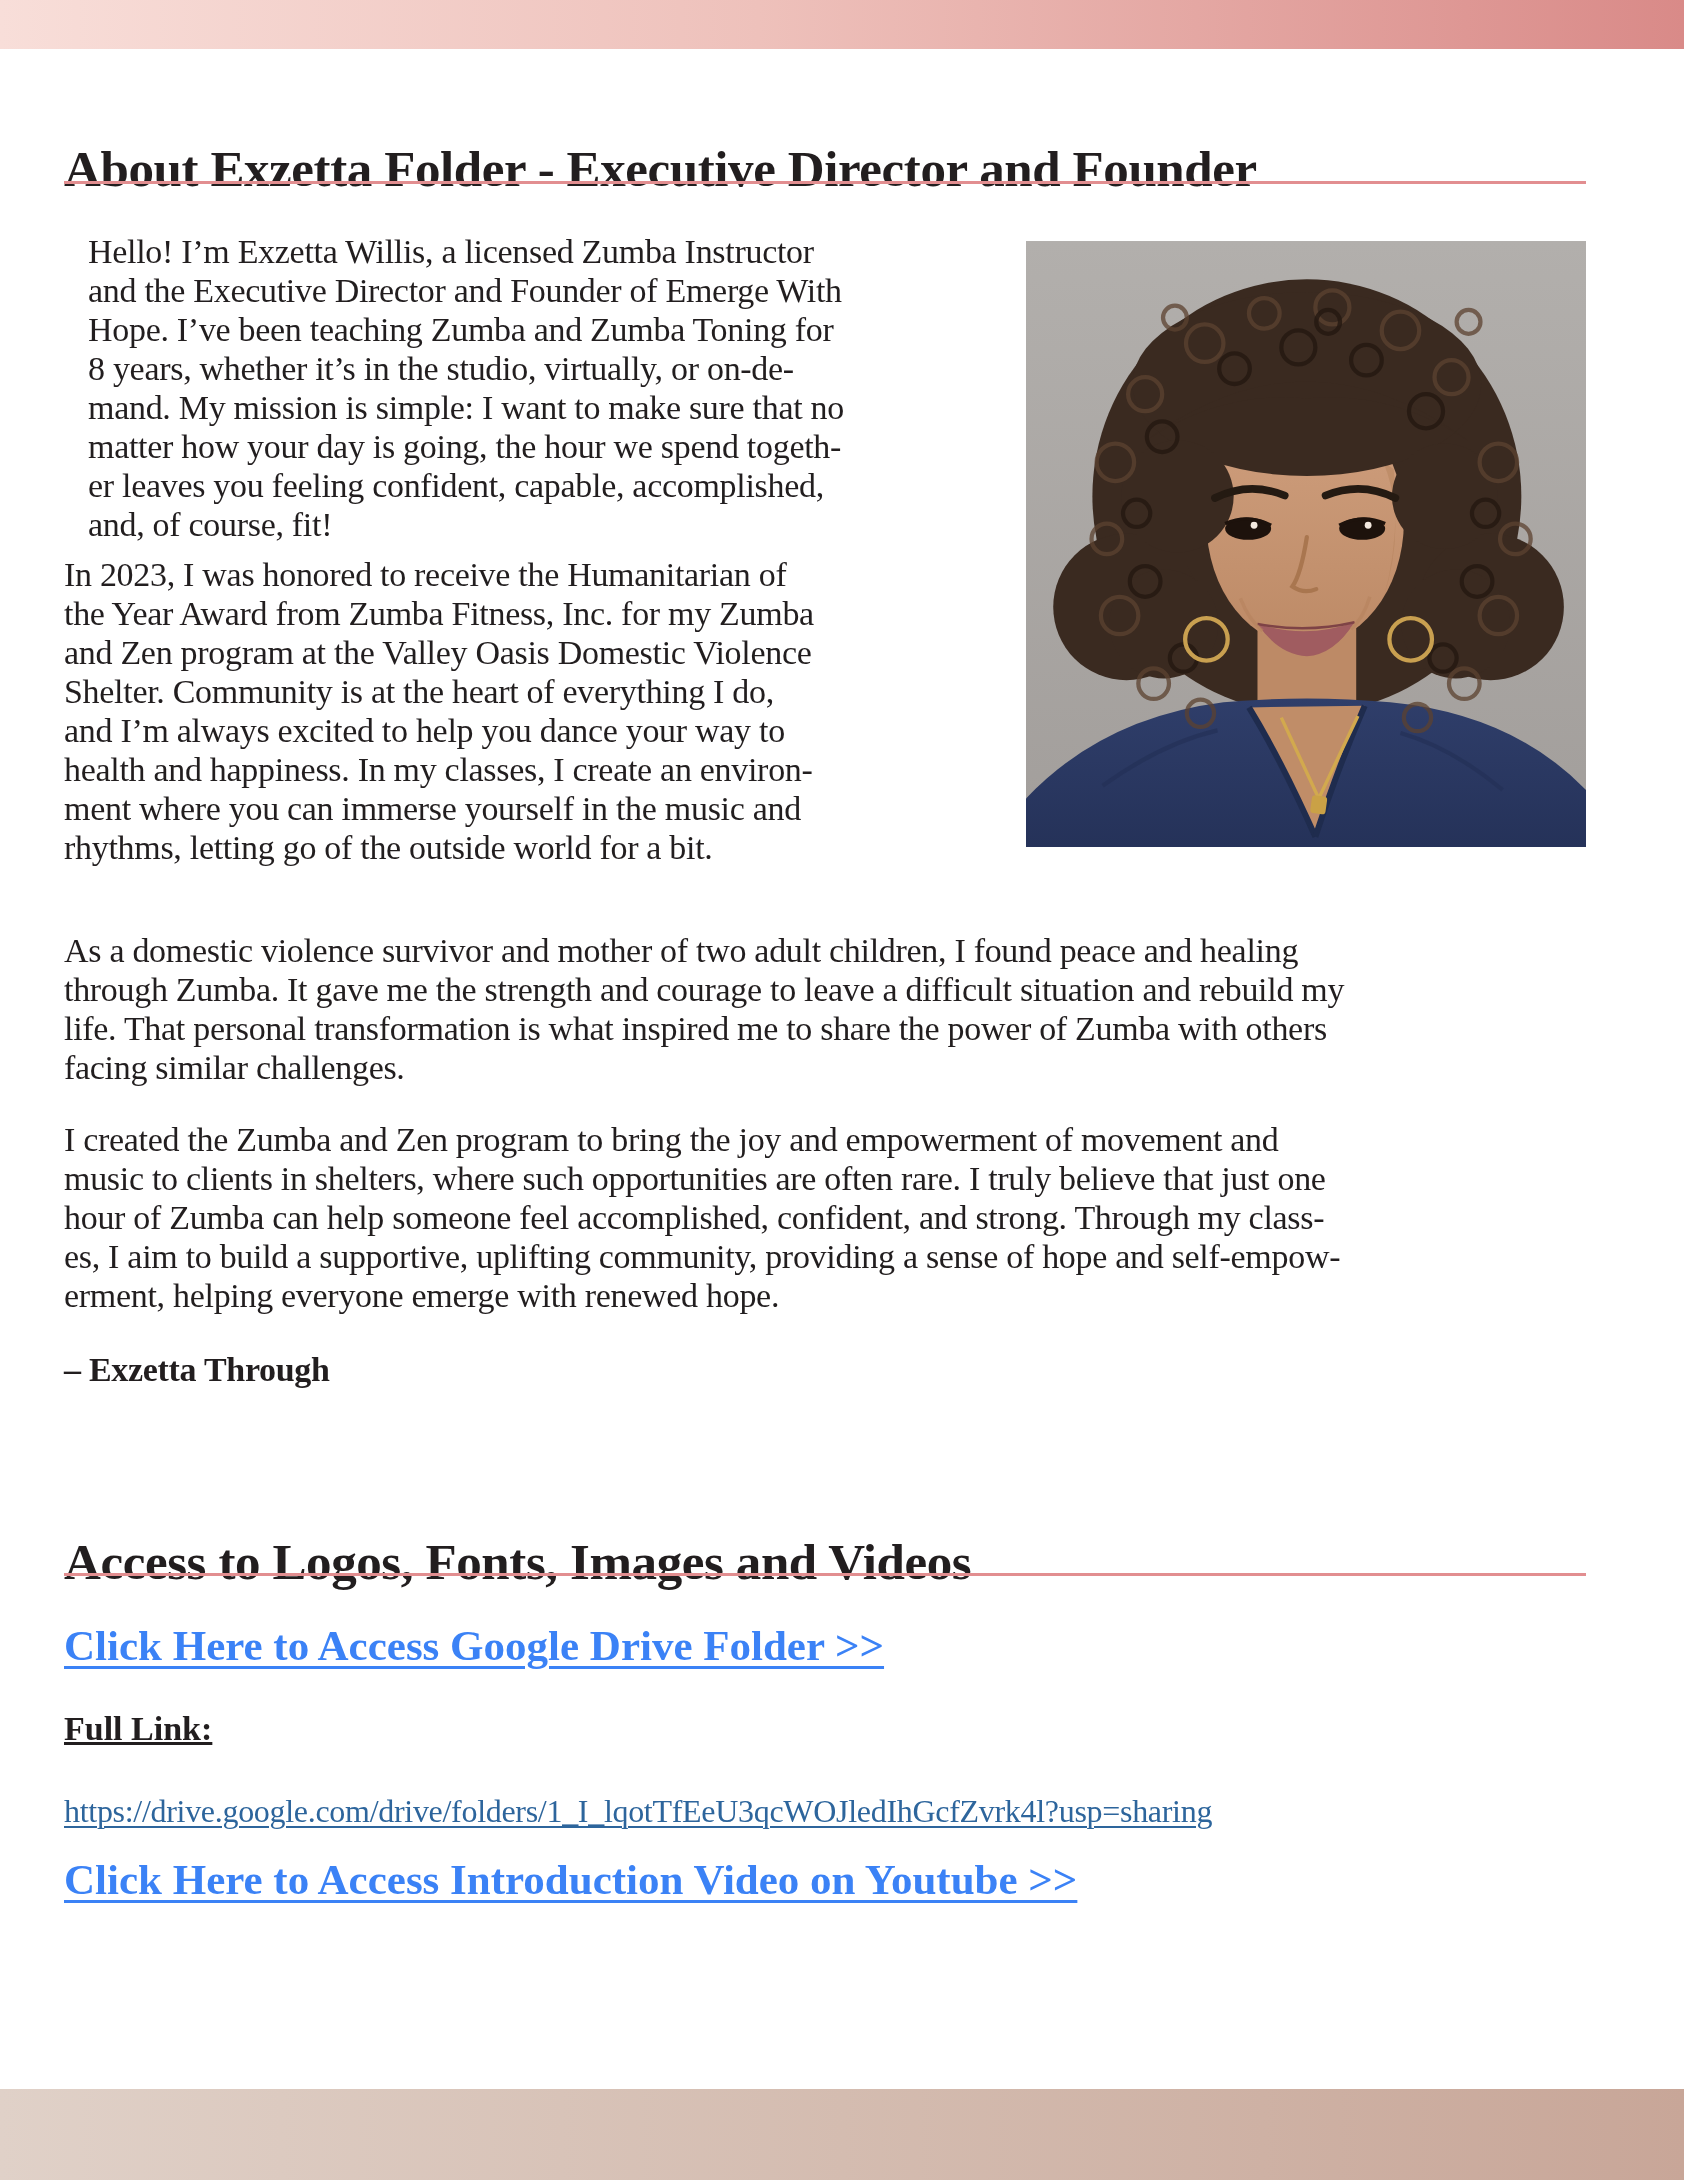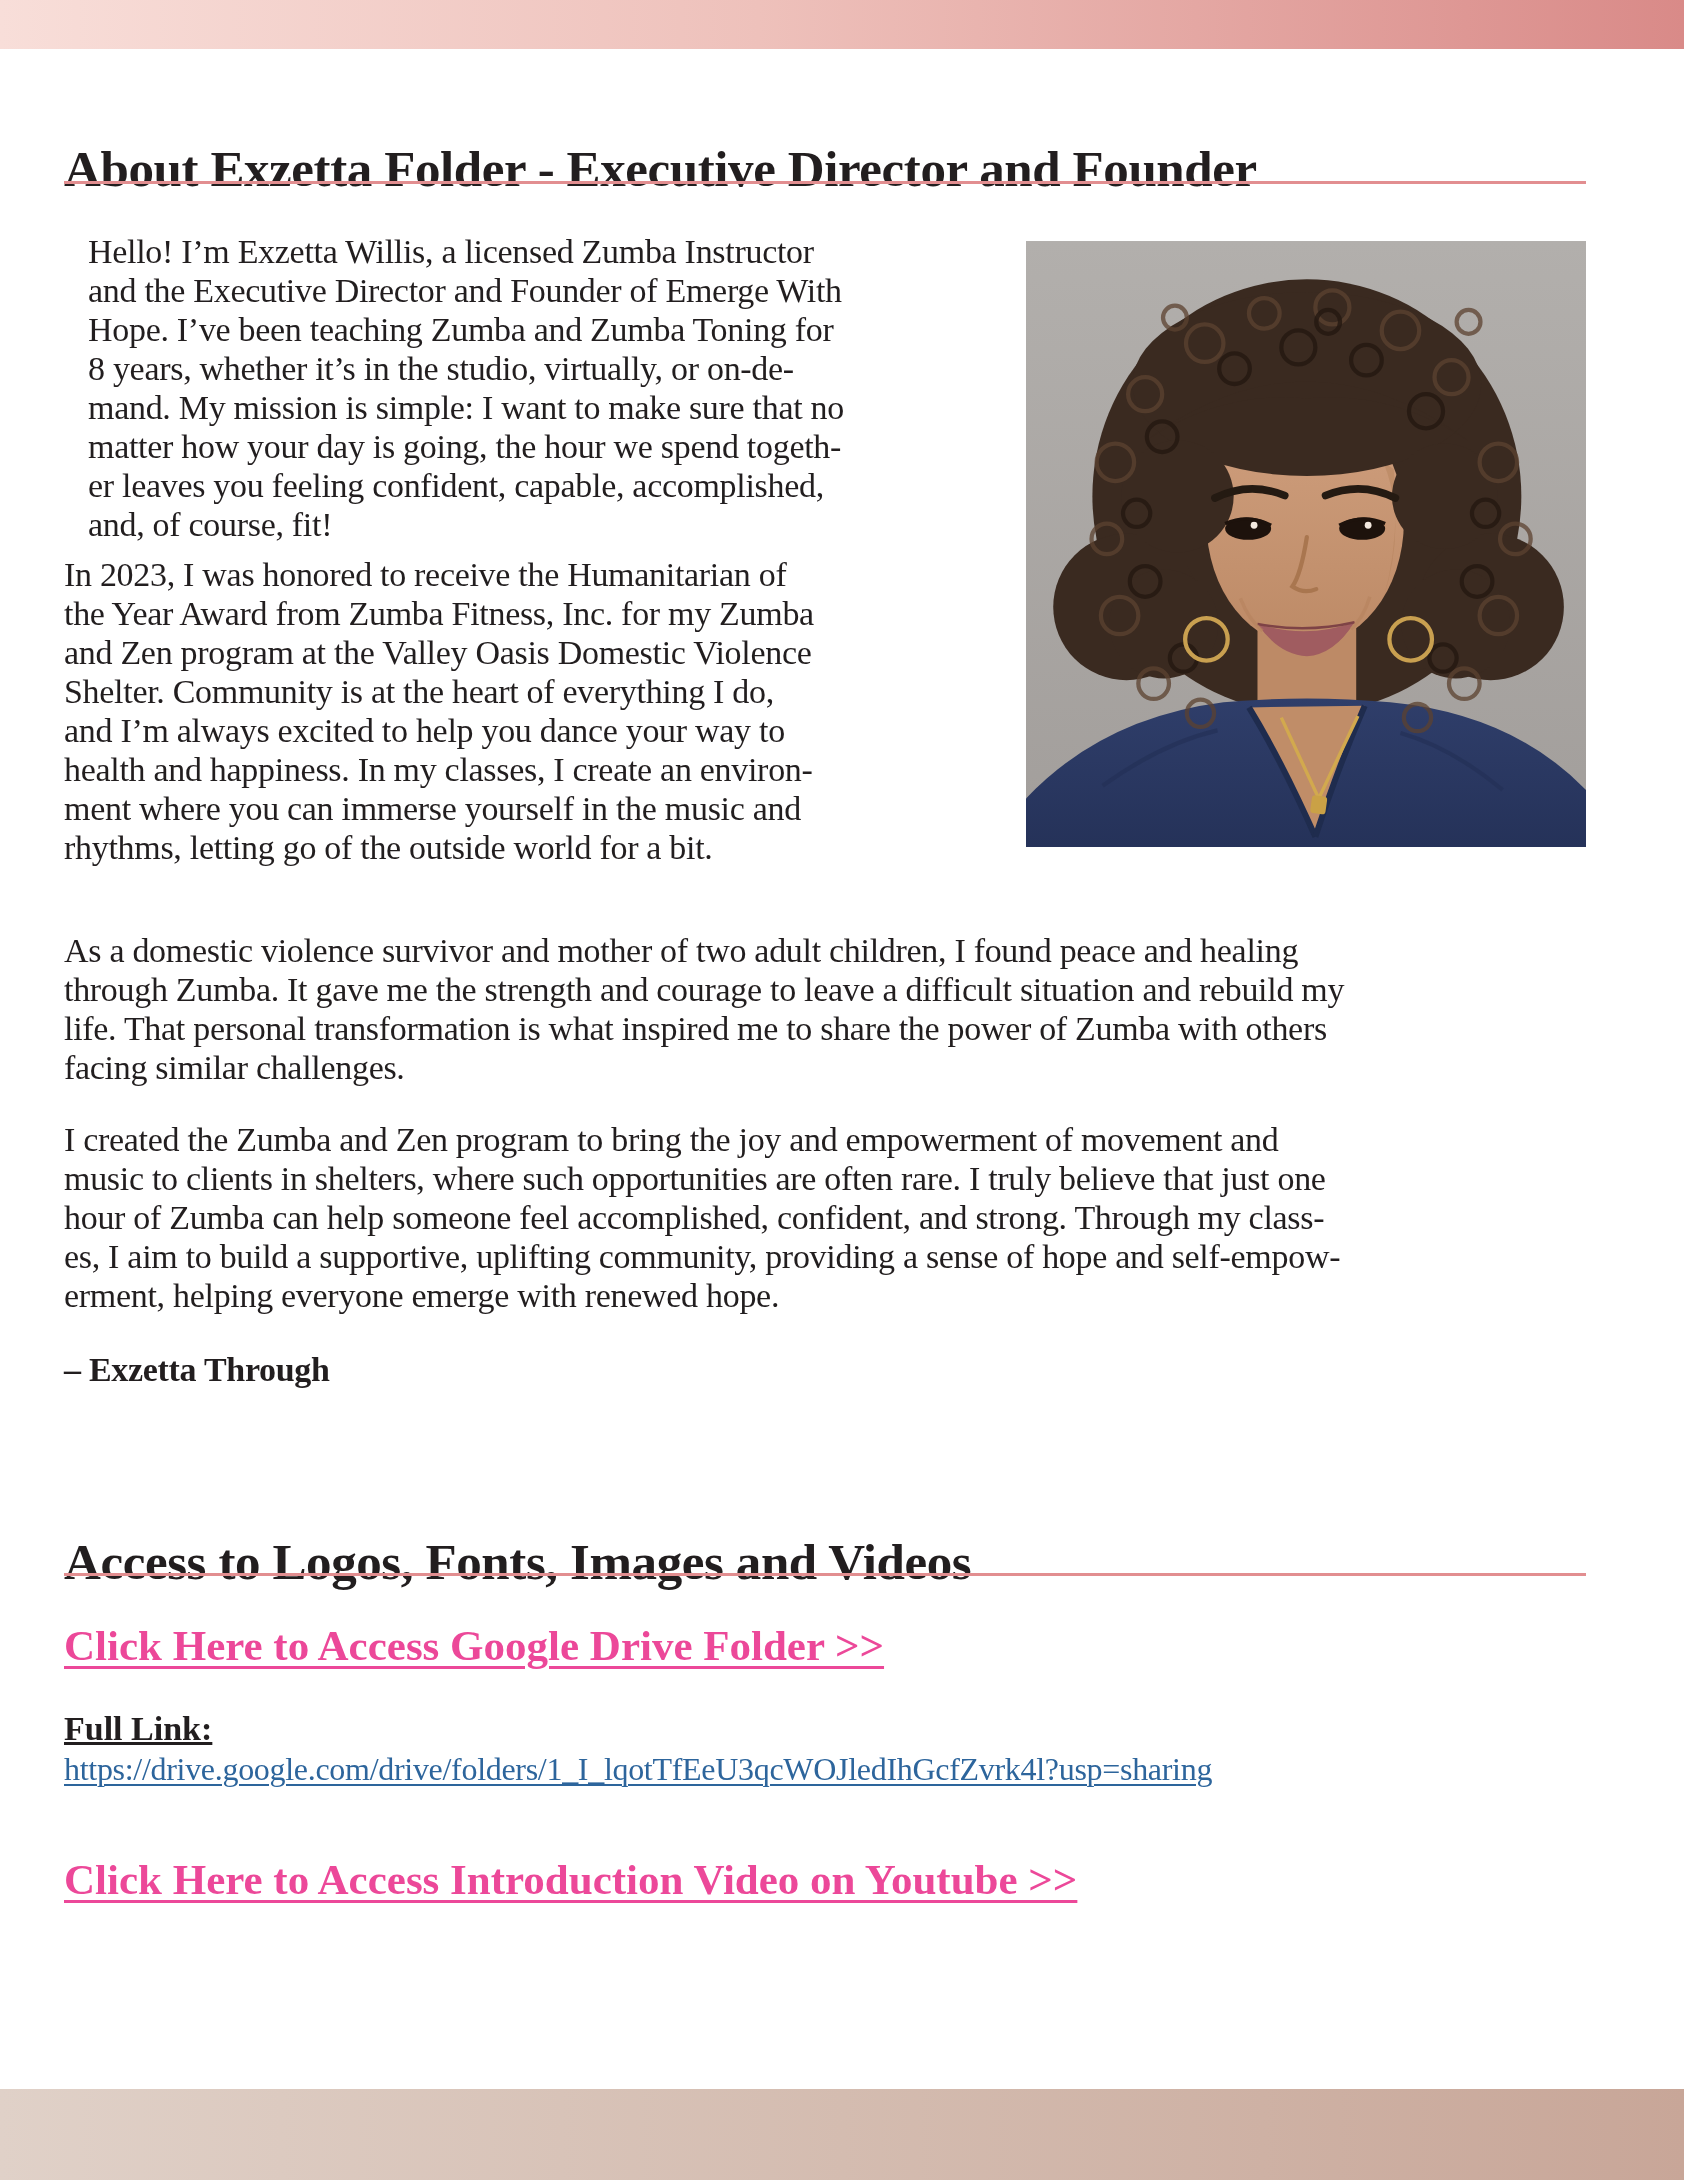--- a/index.html
+++ b/index.html
@@ -27,31 +27,31 @@
   .body-text{
     font-size:34px;line-height:39px;color:#221e1f;
     white-space:pre;letter-spacing:-0.3px;
   }
   .col{left:64px;}
   .signature{
     left:64px;font-size:34px;font-weight:bold;letter-spacing:-0.3px;white-space:pre;
   }
   .big-link{
     left:64px;
-    font-size:43px;font-weight:bold;color:#ec4899;
+    font-size:43px;font-weight:bold;color:#3b82f6;
     text-decoration:underline;text-decoration-thickness:3.4px;text-underline-offset:6px;
     cursor:pointer;white-space:pre;display:inline-block;
   }
   .full-link-label{
     left:64px;font-size:34px;font-weight:bold;color:#221e1f;white-space:pre;
   }
   .url-link{
     left:64px;font-size:32px;color:#2d659c;
     text-decoration:underline;text-decoration-thickness:1.7px;text-underline-offset:4.3px;
-    cursor:pointer;white-space:pre;display:inline-block;letter-spacing:-0.3px;
+    cursor:pointer;white-space:pre;display:inline-block;letter-spacing:-0.3px;margin-top:42px;
   }
   .photo-frame{
     left:1026px;top:241px;width:560px;height:606px;overflow:hidden;
   }
   .photo-frame svg{display:block;}
 </style>
 </head>
 <body>
 
 <div class="abs topbar"></div>

